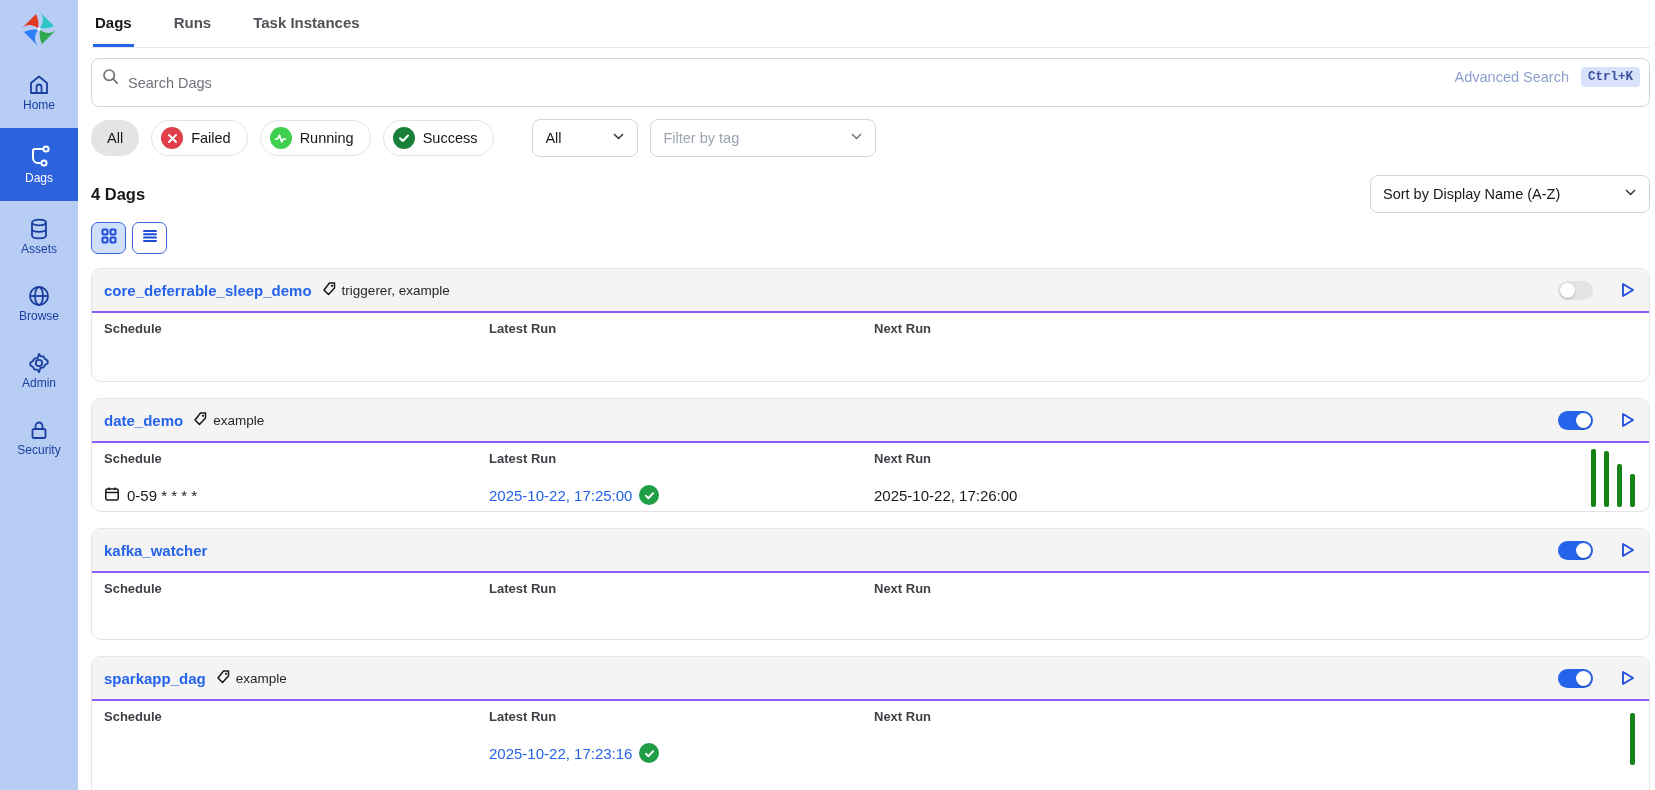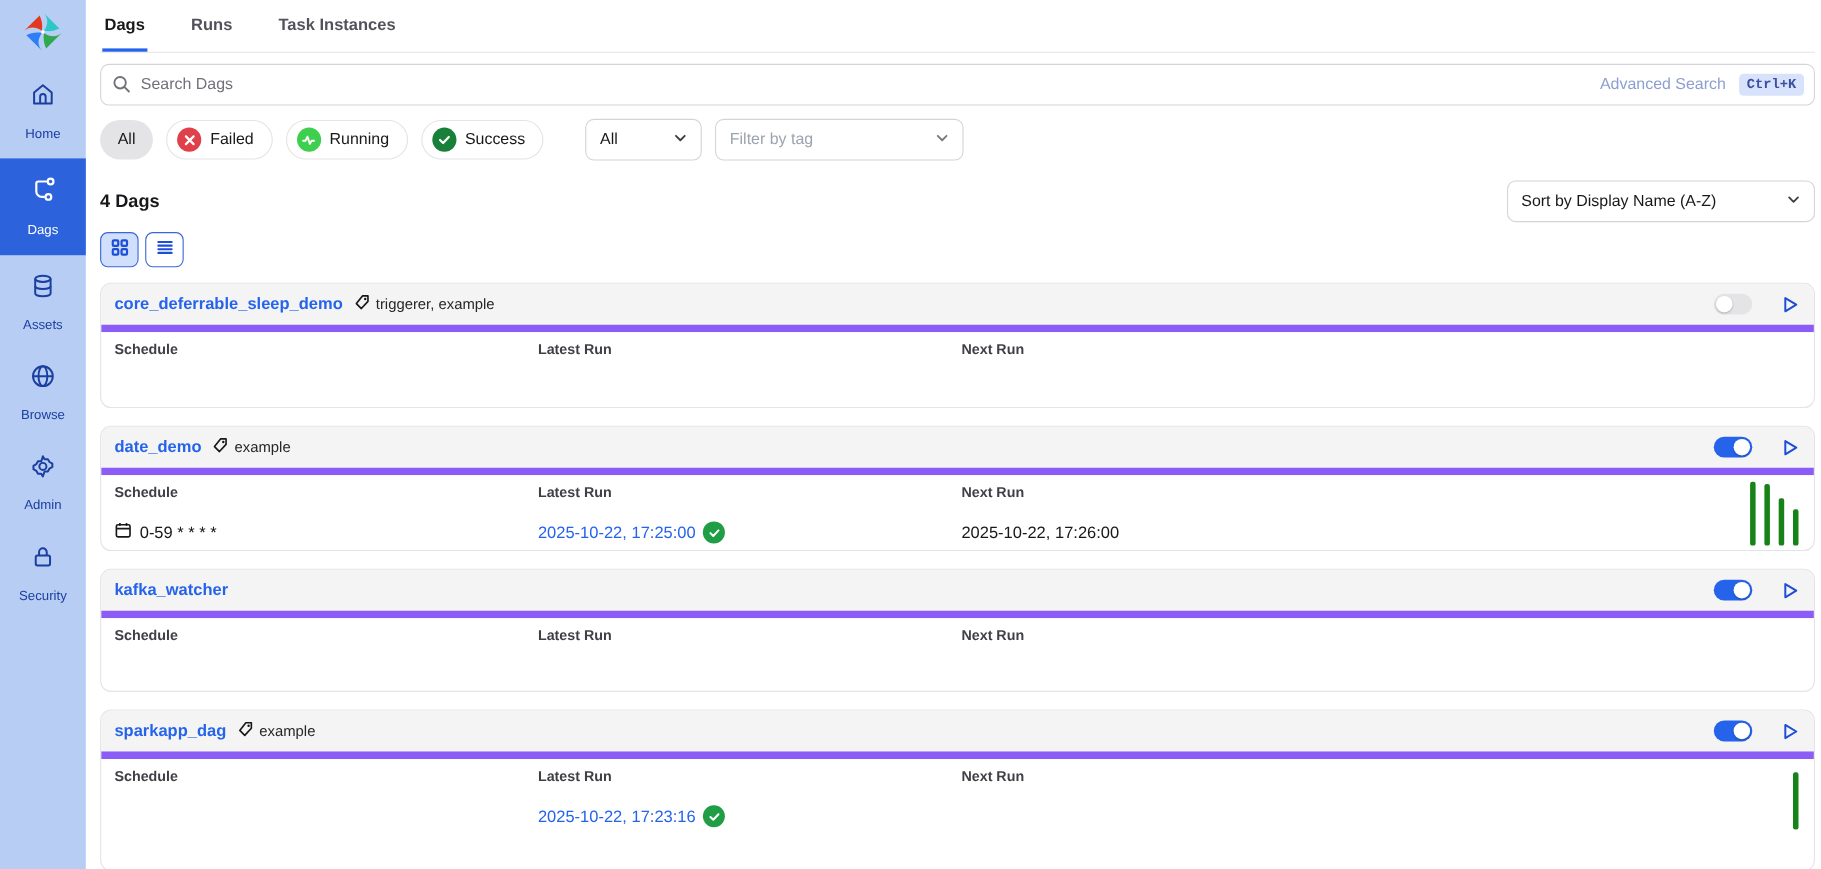--- a/index.html
+++ b/index.html
@@ -5,35 +5,35 @@
   * { margin:0; padding:0; box-sizing:border-box; }
   html,body { width:1655px; height:790px; overflow:hidden; background:#fff;
               font-family:"Liberation Sans", sans-serif; color:#18181b; }
   .app { display:flex; width:1655px; height:790px; }
 
   
   .sidebar { width:78px; height:790px; background:#b7cdf4; flex:0 0 78px;
              display:flex; flex-direction:column; align-items:center; }
   .logo-wrap { padding:9px 0 6px; }
   .nav-item { width:100%; padding:12px 0; margin:2px 0; display:flex; flex-direction:column;
-              align-items:center; gap:16px; color:#1a3fa0; cursor:pointer; }
+              align-items:center; gap:1px; color:#1a3fa0; cursor:pointer; }
   .nav-item .nav-label { font-size:12px; }
   .nav-item.active { background:#2c62dc; color:#fff; padding:16px 0; }
   .nav-item svg { display:block; }
 
   
   .main { flex:1; padding:0 5px 0 13px; position:relative; }
 
   .tabs-row { height:48px; display:flex; gap:38px; border-bottom:1px solid #e7e7ea; padding:0 2px; }
   .tab { display:flex; align-items:center; font-size:15px; font-weight:bold; color:#52525b;
          border-bottom:3px solid transparent; padding:0 2px; cursor:pointer; }
   .tab.active { color:#18181b; border-bottom-color:#2563eb; }
 
   .search-row { margin-top:10px; position:relative; }
-  .search-input { width:100%; height:38px; border:1px solid #d4d4d8; border-radius:8px;
+  .search-input { width:100%; height:49px; border:1px solid #d4d4d8; border-radius:8px;
                   padding:0 250px 0 36px; font-size:14.5px; color:#18181b; outline:none;
                   font-family:"Liberation Sans", sans-serif; }
   .search-input::placeholder { color:#71717a; }
   .search-icon { position:absolute; left:11px; top:10px; }
   .search-right { position:absolute; right:10px; top:0; height:38px; display:flex;
                   align-items:center; gap:12px; }
   .adv-search { font-size:14.5px; color:#8c9fce; cursor:pointer; }
   .kbd { font-family:"Liberation Mono", monospace; font-size:12.5px; font-weight:bold;
          color:#3b4fa0; background:#d8e3fb; border-radius:4px; padding:3px 7px; }
 
@@ -56,21 +56,21 @@
 
   .viewtoggle-row { margin-top:9px; display:flex; gap:6px; }
   .vt-btn { width:35px; height:32px; border-radius:7px; border:1px solid #3b66d6; background:#fff;
             display:flex; align-items:center; justify-content:center; cursor:pointer; }
   .vt-btn.active { background:#cfdffc; }
 
   
   .cards { margin-top:14px; }
   .card { border:1px solid #e4e4e7; border-radius:10px; margin-bottom:16px; position:relative;
           background:#fff; }
-  .card-header { height:44px; background:#f4f4f5; border-bottom:7px solid #8b5cf6;
+  .card-header { height:44px; background:#f4f4f5; border-bottom:2px solid #8b5cf6;
                  border-radius:10px 10px 0 0; display:flex; align-items:center; padding:0 12px; }
   .dag-title { font-size:15px; font-weight:bold; color:#2563eb; cursor:pointer; margin-right:9px; }
   .tag-group { display:flex; align-items:center; gap:5px; font-size:13.5px; color:#27272a; }
   .hdr-spacer { flex:1; }
   .toggle { width:35px; height:19px; border-radius:10px; position:relative; cursor:pointer; }
   .toggle[data-state="on"]  { background:#2563eb; }
   .toggle[data-state="off"] { background:#e4e4e7; }
   .toggle .knob { width:15px; height:15px; background:#fff; border-radius:50%; position:absolute;
                   top:2px; box-shadow:0 1px 2px rgba(0,0,0,.25); }
   .toggle[data-state="on"] .knob { right:2px; } .toggle[data-state="off"] .knob { left:2px; }

